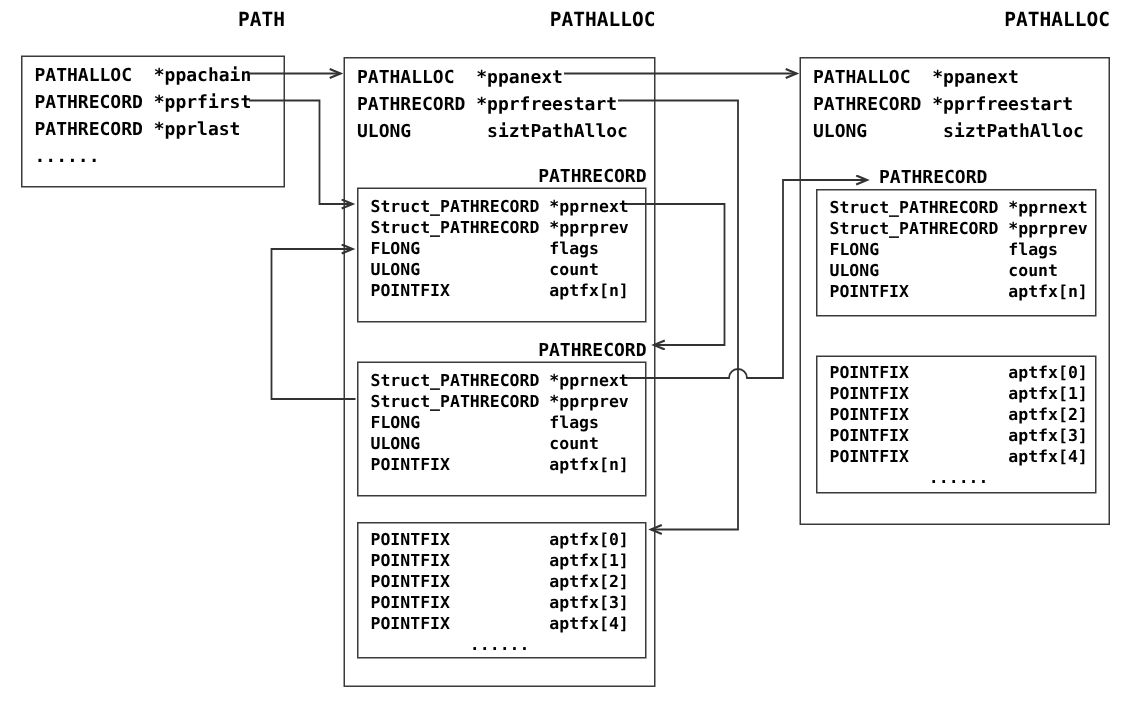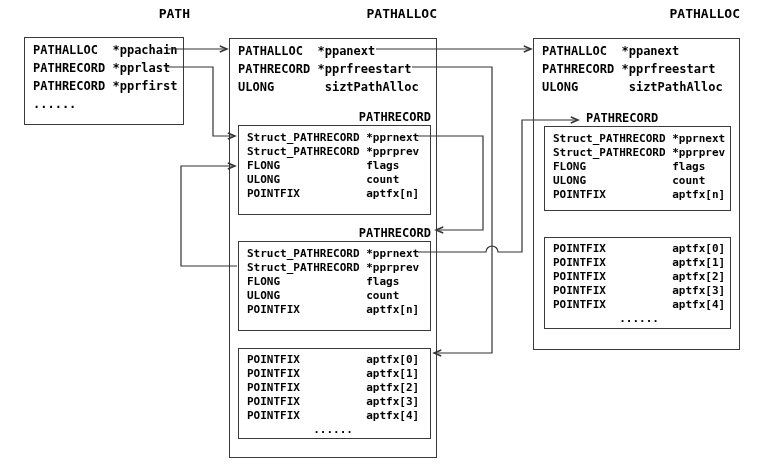--- a/index.html
+++ b/index.html
@@ -18,24 +18,24 @@
 </style>
 </head>
 <body>
 
 <div class="canvas">
 
   <div class="title" style="left:14px;top:6px;width:176px">PATH</div>
   <div class="title" style="left:229px;top:6px;width:208px">PATHALLOC</div>
   <div class="title" style="left:533px;top:6px;width:207px">PATHALLOC</div>
 
-  <div class="box rows12" style="left:24px;top:37px;width:160px;height:88px">
+  <div class="box rows12" style="left:14px;top:37px;width:176px;height:88px">
     <div class="row">PATHALLOC  *ppachain</div>
+    <div class="row">PATHRECORD *pprfirst</div>
     <div class="row">PATHRECORD *pprlast</div>
-    <div class="row">PATHRECORD *pprfirst</div>
     <div class="row">......</div>
   </div>
 
   <div class="box" style="left:229px;top:38px;width:208px;height:420px">
     <div class="rows12" style="position:absolute;left:0;top:0;right:0">
       <div class="row">PATHALLOC  *ppanext</div>
       <div class="row">PATHRECORD *pprfreestart</div>
       <div class="row">ULONG       siztPathAlloc</div>
     </div>
 

